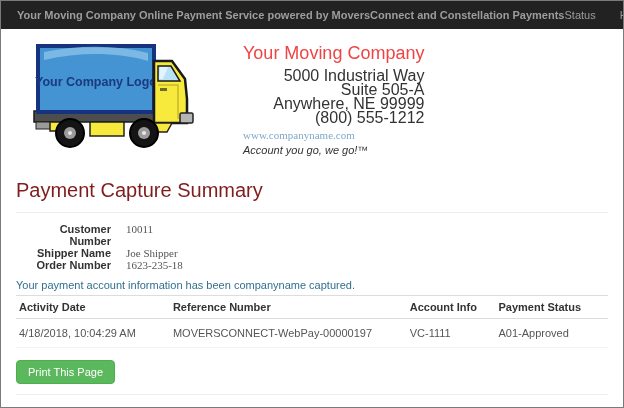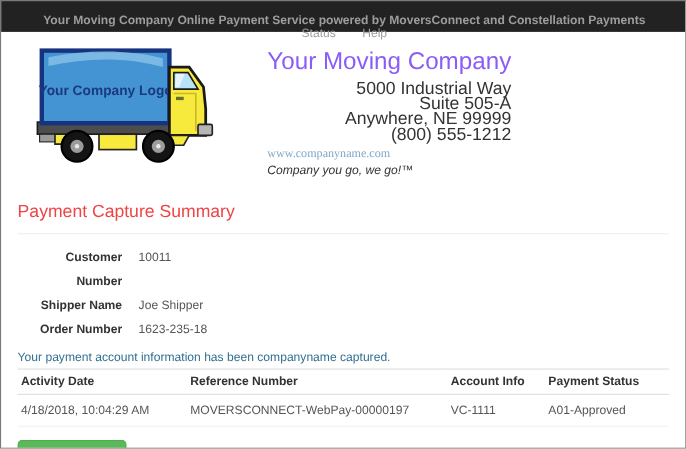--- a/index.html
+++ b/index.html
@@ -1,45 +1,45 @@
 <!DOCTYPE html>
 <html><head>
 <meta charset="utf-8">
 <style>
   * { margin:0; padding:0; box-sizing:border-box; }
   html,body { width:624px; height:408px; }
   body { font-family:"Liberation Sans", sans-serif; background:#fff; }
   .page { width:624px; height:408px; border:1px solid #7a7a7a; background:#fff; overflow:hidden; }
 
   
-  .navbar { height:28px; background:#222; display:flex; align-items:center; justify-content:space-between; padding:12px 14px 0 16px;flex-direction:column; }
+  .navbar { height:28px; background:#222; display:flex; align-items:center; justify-content:space-between; padding:0 14px 0 16px; }
   .navbar-brand { color:#9d9d9d; font-size:11px; font-weight:bold; white-space:nowrap; }
   .navbar-links { display:flex; gap:24px; }
   .navbar-links a { color:#9d9d9d; font-size:11px; text-decoration:none; cursor:pointer; }
 
   .content { padding:12px 15px 0 15px; }
 
   
   .company-row { display:flex; align-items:flex-start; }
   .logo-wrap { width:215px; flex:0 0 215px; padding-left:4px; }
   .company-info { padding-left:12px; padding-top:2px; color:#333; }
-  .company-name { font-size:22px; font-weight:normal; color:#8b5cf6; margin-bottom:5px; }
+  .company-name { font-size:18px; font-weight:normal; color:#ef4444; margin-bottom:5px; }
   .addr-line { font-size:16px; line-height:14px; color:#333;text-align:right; }
   .company-link { font-size:11px; line-height:14px; color:#7fa8c9; text-decoration:none; display:inline-block; cursor:pointer;font-family:Liberation Serif, serif; }
   .tagline { font-size:11px; line-height:14px; font-style:italic; color:#333; }
 
   
-  .page-title { font-size:16px; font-weight:normal; color:#ef4444; margin-top:22px; }
+  .page-title { font-size:20px; font-weight:normal; color:#7f1d1d; margin-top:22px; }
   hr.rule { border:none; border-top:1px solid #eee; margin:10px 0; }
 
   
   .details { margin-top:4px; }
-  .detail-row { display:flex; font-size:11px; line-height:22px; }
+  .detail-row { display:flex; font-size:11px; line-height:12px; }
   .detail-label { width:95px; text-align:right; font-weight:bold; color:#333; }
-  .detail-value { padding-left:15px; color:#555; }
+  .detail-value { padding-left:15px; color:#555;font-family:Liberation Serif, serif; }
 
   
   .capture-message { font-size:11px; color:#31708f; margin-top:8px; margin-bottom:4px; }
 
   
   table.results { width:100%; border-collapse:collapse; font-size:11px; margin-top:2px; }
   table.results th { text-align:left; font-weight:bold; color:#333; padding:5px 5px 5px 3px; border-top:1px solid #ddd; border-bottom:1px solid #ddd; }
   table.results td { color:#555; padding:8px 5px 8px 3px; border-bottom:1px solid #f2f2f2; }
   .col-date { width:26%; } .col-ref { width:40%; } .col-acct { width:15%; } .col-status { width:19%; }
 
@@ -104,21 +104,21 @@
           <circle cx="124" cy="92" r="2" fill="#e8e8e8"></circle>
         </svg>
       </div>
       <div class="company-info">
         <div class="company-name">Your Moving Company</div>
         <div class="addr-line">5000 Industrial Way</div>
         <div class="addr-line">Suite 505-A</div>
         <div class="addr-line">Anywhere, NE 99999</div>
         <div class="addr-line">(800) 555-1212</div>
         <a class="company-link">www.companyname.com</a>
-        <div class="tagline">Company you go, we go!™</div>
+        <div class="tagline">Account you go, we go!™</div>
       </div>
     </div>
 
     <h1 class="page-title">Payment Capture Summary</h1>
     <hr class="rule">
 
     <div class="details">
       <div class="detail-row">
         <span class="detail-label">Customer Number</span>
         <span class="detail-value">10011</span>

